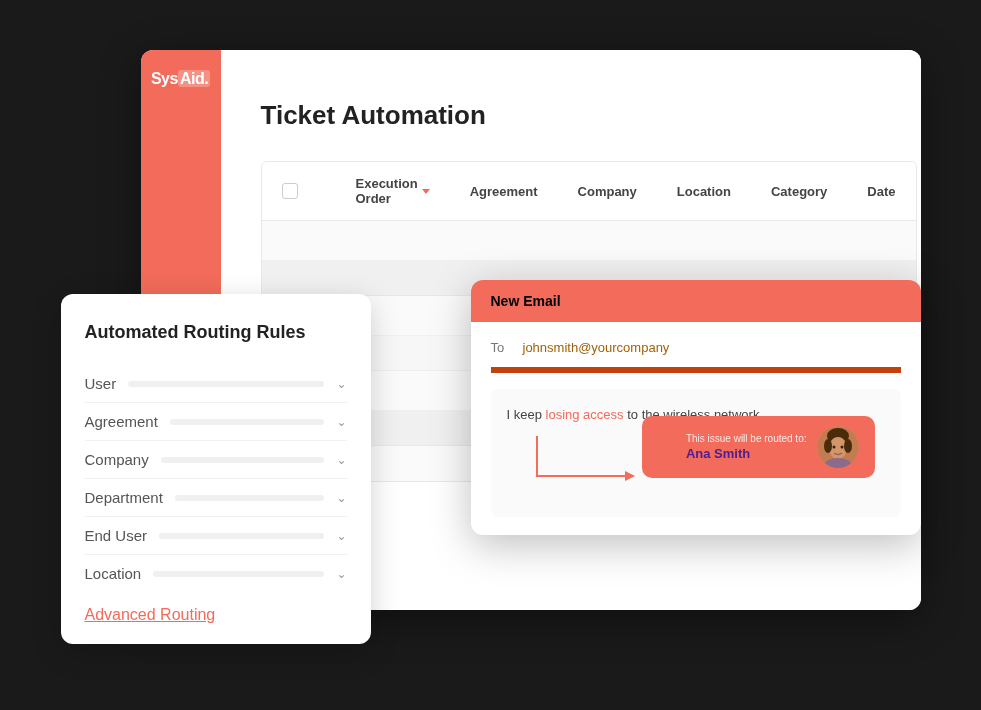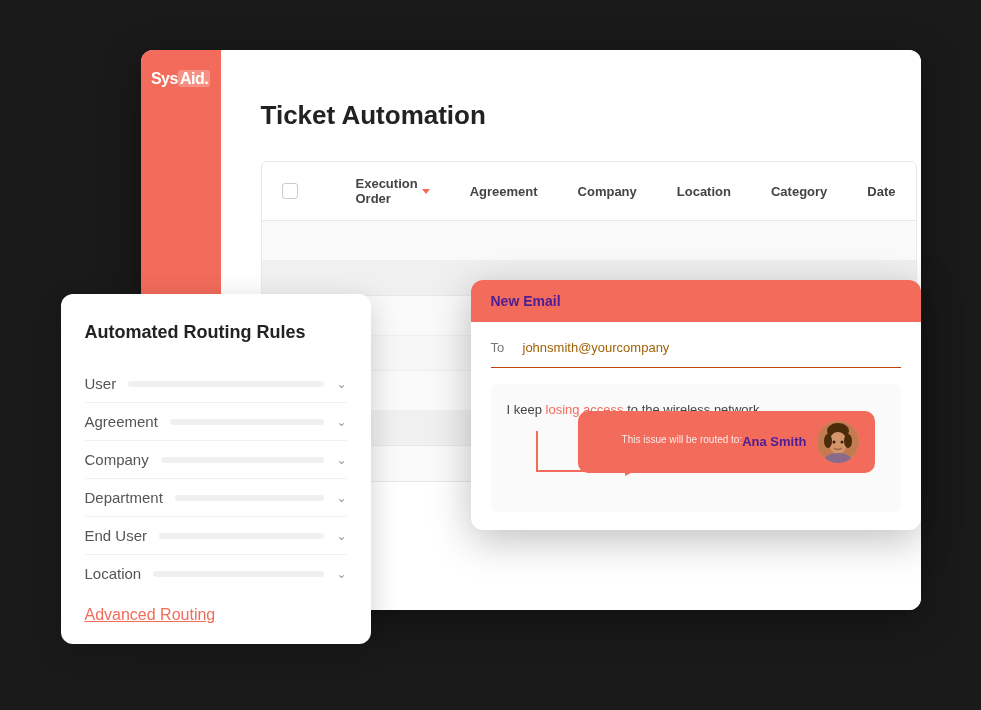--- a/index.html
+++ b/index.html
@@ -231,34 +231,34 @@
     }
 
     .email-header {
       background: #f26b5b;
       padding: 12px 20px;
     }
 
     .email-header-title {
       font-size: 14px;
       font-weight: 600;
-      color: #4c1d95;
+      color: #000000;
     }
 
     .email-body {
       padding: 18px 20px;
     }
 
     .email-to-row {
       display: flex;
       align-items: center;
       gap: 12px;
       margin-bottom: 16px;
       padding-bottom: 12px;
-      border-bottom: 1px solid #c2410c;
+      border-bottom: 6px solid #c2410c;
     }
 
     .email-to-label {
       font-size: 13px;
       color: #777;
       min-width: 20px;
     }
 
     .email-to-value {
       font-size: 13px;
@@ -291,21 +291,21 @@
       background: #f26b5b;
       border-radius: 10px;
       padding: 10px 16px;
       display: flex;
       align-items: center;
       gap: 10px;
     }
 
     .routing-result-text-block {
       display: flex;
-      flex-direction: row;
+      flex-direction: column;
       margin-left: 28px;
     }
 
     .routing-result-label {
       font-size: 10px;
       color: rgba(255,255,255,0.85);
       margin-bottom: 2px;
     }
 
     .routing-result-name {

